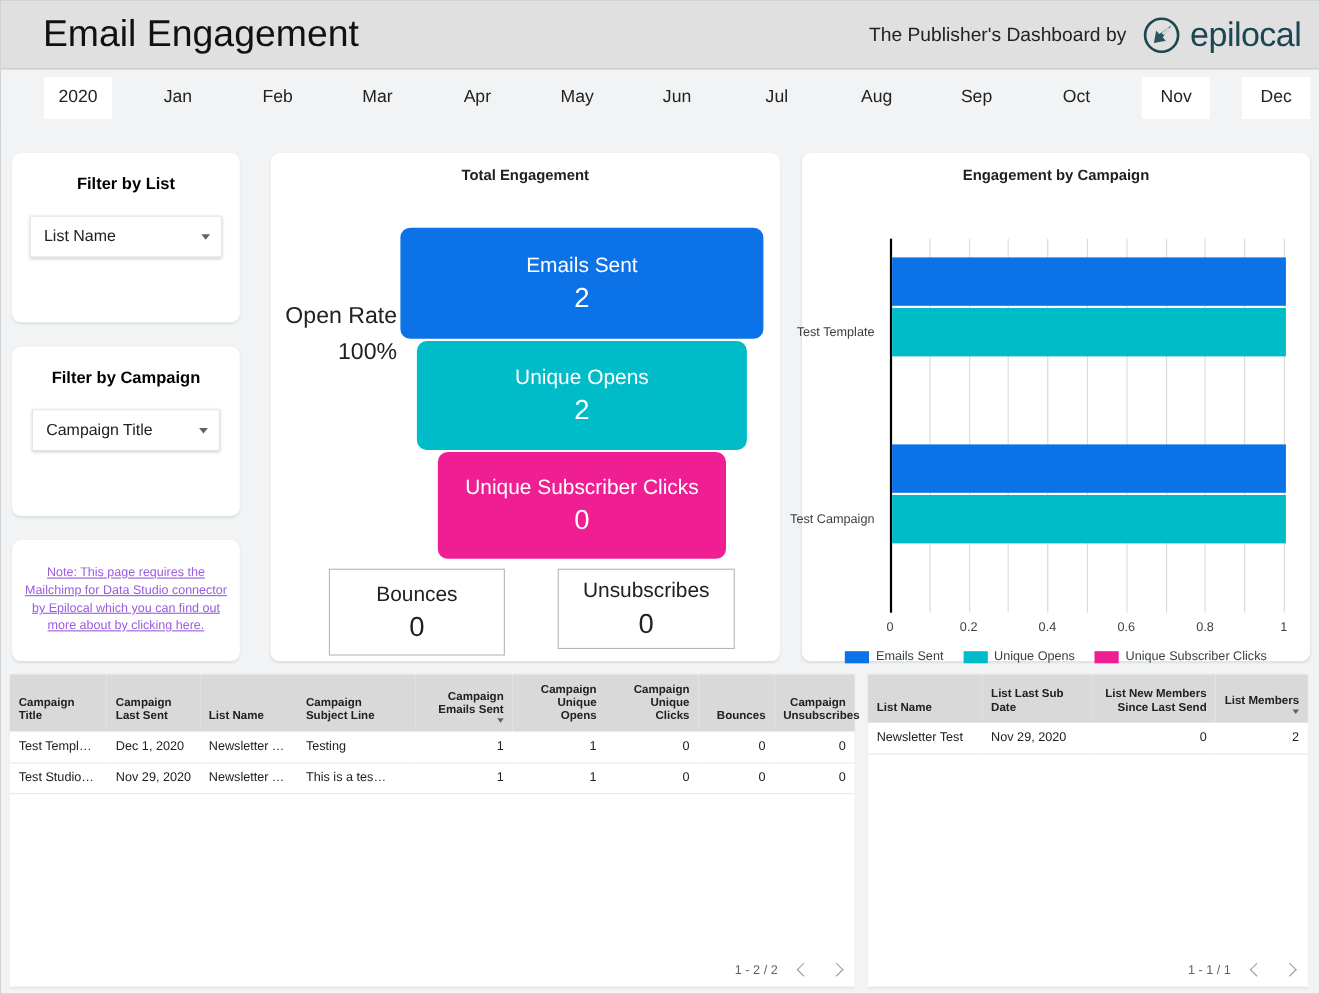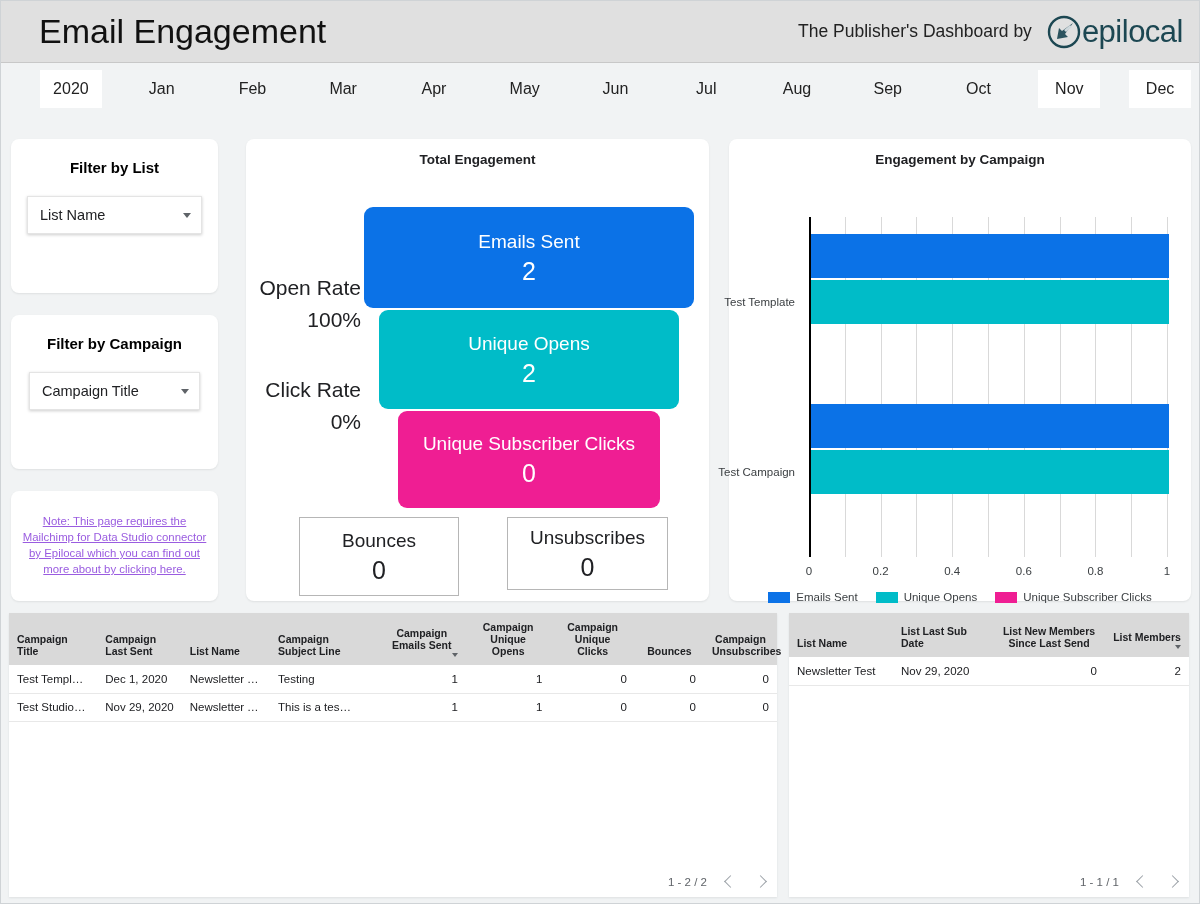--- a/index.html
+++ b/index.html
@@ -35,21 +35,21 @@
   }
   .header-right {
     margin-left: auto; margin-right: 18px;
     display: flex; align-items: center; gap: 14px;
   }
   .header-sub {
     font-size: 17.5px;
     color: #222;
     white-space: nowrap;
   }
-  .logo { display: flex; align-items: center; gap: 0; }
+  .logo { display: flex; align-items: center; gap: 8px; }
   .logo-word {
     font-size: 31px;
     color: #1c4752;
     letter-spacing: -0.5px;
     line-height: 1;
   }
 
   
   .tabstrip {
     position: absolute; left: 0; top: 63px;
@@ -234,21 +234,21 @@
   thead th {
     background: #d9d9d9;
     font-size: 10.5px;
     font-weight: bold;
     color: #202124;
     padding: 8px 8px;
     vertical-align: bottom;
     line-height: 12px;
     height: 44px;
   }
-  thead th.num { text-align: center; }
+  thead th.num { text-align: right; }
   thead th.txt { text-align: left; }
   tbody td {
     font-size: 11.5px;
     color: #202124;
     padding: 7px 8px;
     border-bottom: 1px solid #e8e8e8;
     height: 28px;
     white-space: nowrap;
     overflow: hidden;
     text-overflow: ellipsis;
@@ -367,24 +367,20 @@
 
   <div class="card engagement">
     <div class="card-title">Total Engagement</div>
     <div class="funnel-wrap">
 
       <div class="rate-label rate-open">
         <div>Open Rate</div>
         <div>100%</div>
       </div>
 
-      <div class="rate-label rate-click">
-        <div>Click Rate</div>
-        <div>0%</div>
-      </div>
 
       <div class="fbar fbar-1" id="fbar1" style="background: rgb(11, 114, 231);">
         <div class="fbar-name">Emails Sent</div>
         <div class="fbar-val">2</div>
       </div>
 
       <div class="fbar fbar-2" id="fbar2" style="background: rgb(0, 188, 200);">
         <div class="fbar-name">Unique Opens</div>
         <div class="fbar-val">2</div>
       </div>

